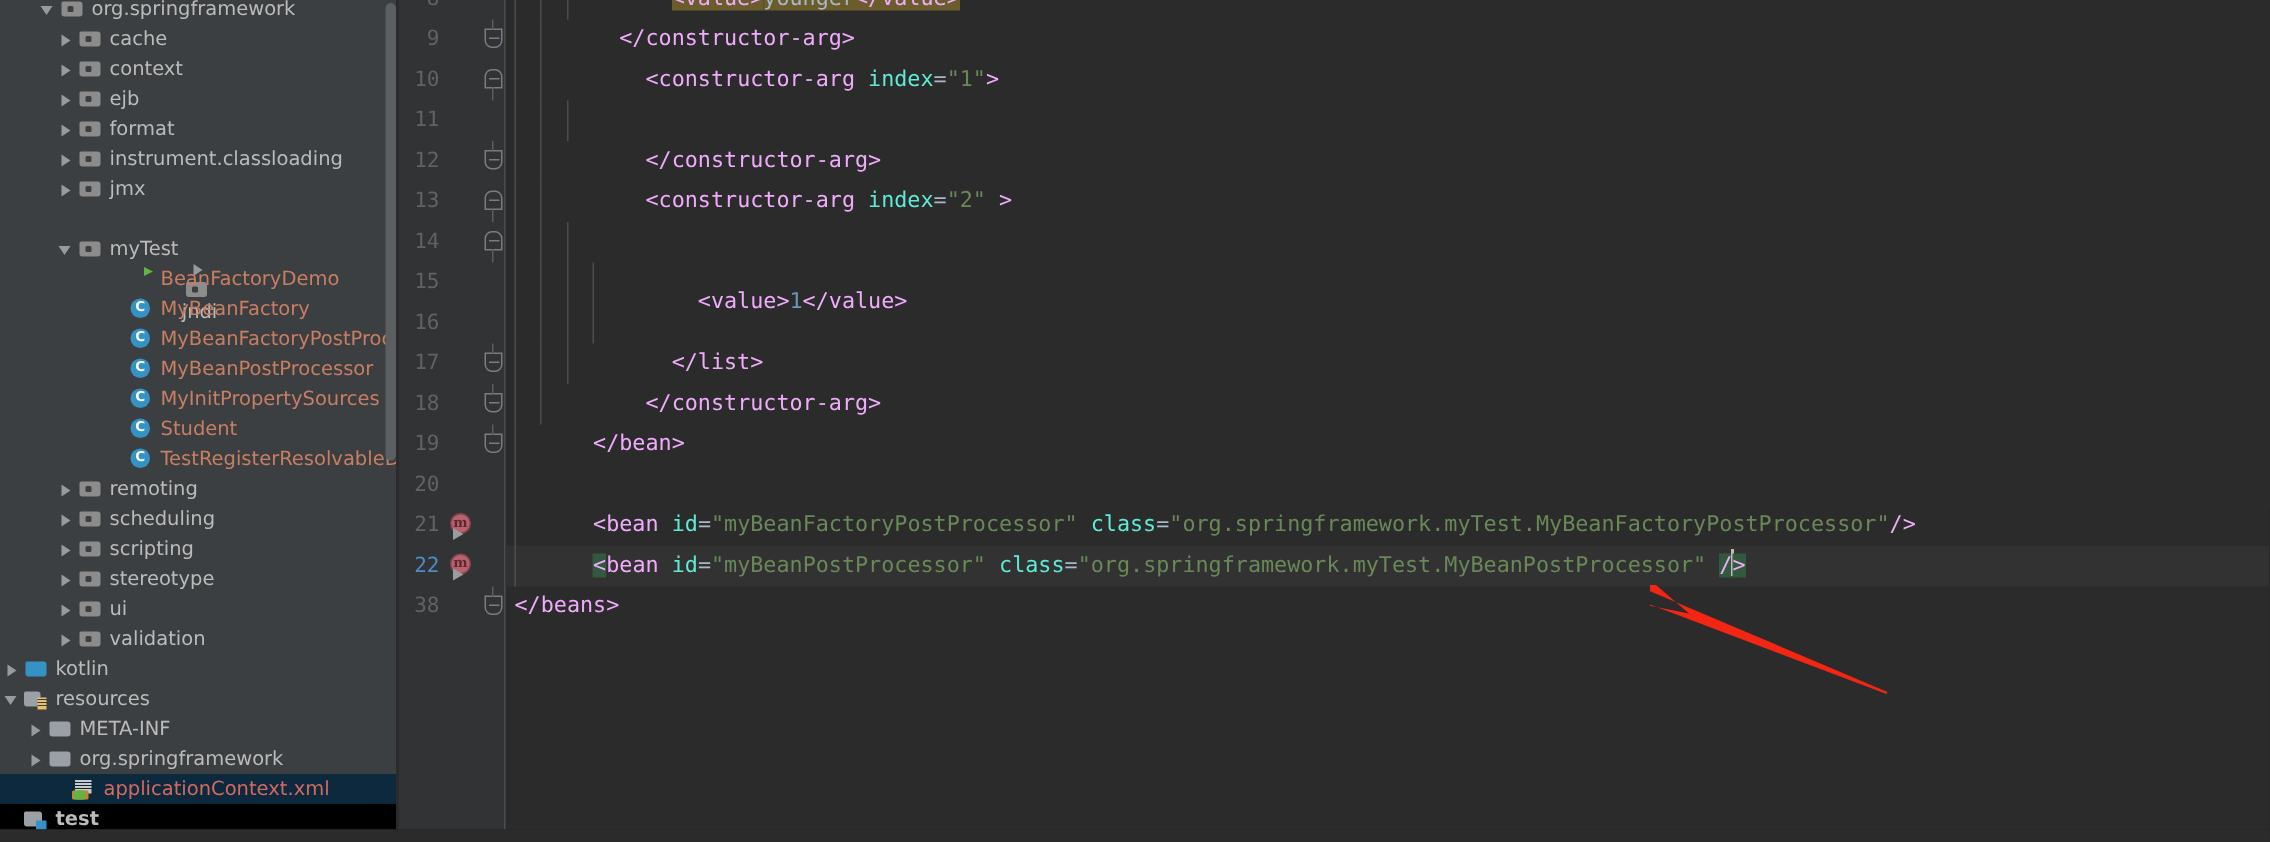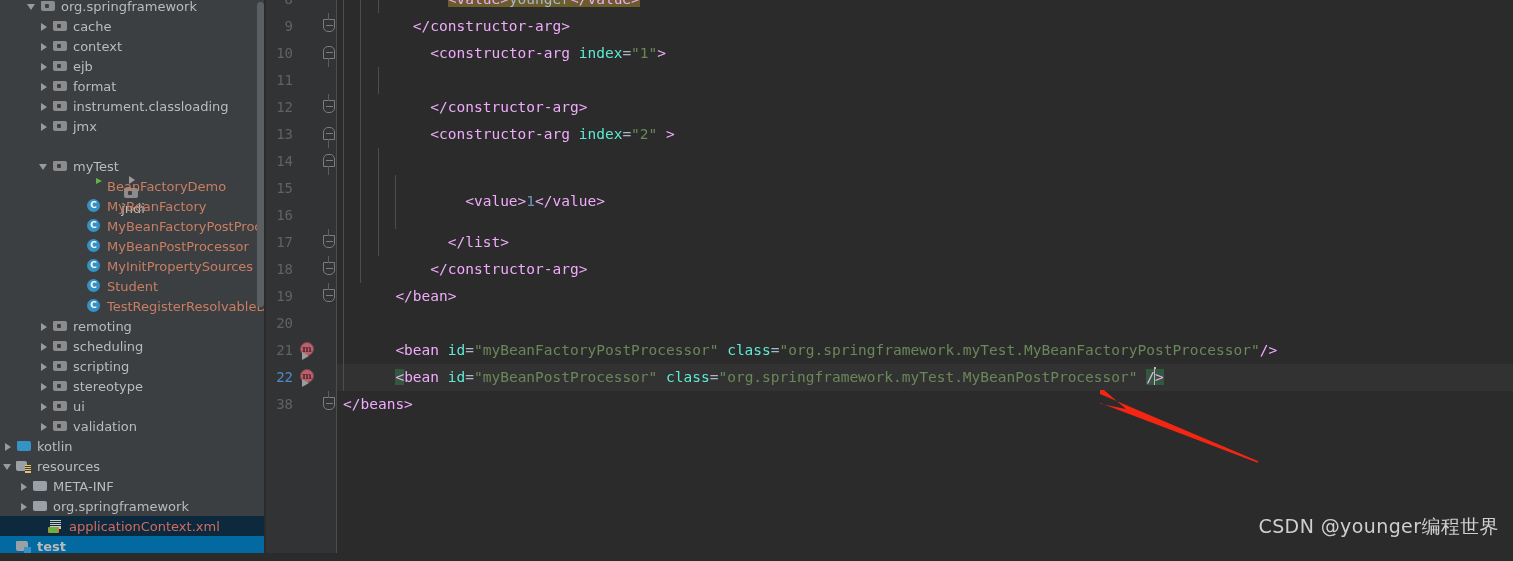--- a/index.html
+++ b/index.html
@@ -32,21 +32,21 @@
     display: flex;
     align-items: center;
     white-space: nowrap;
     font-size: 13px;
     color: #bbbbbb;
   }
   .tree-row.selected {
     background: #0d293e;
   }
   .tree-row.module {
-    background: #0369a1;
+    background: #000000;
     font-weight: bold;
     color: #d8d8d8;
     align-items: center;
   }
   .arrow {
     width: 11px;
     height: 11px;
     flex: 0 0 11px;
     position: relative;
     margin-right: 3px;
@@ -674,15 +674,14 @@
         <div class="cl" style="top: 391px; left: 6px;"><span class=""></span><span class="tag">&lt;/beans&gt;</span></div>
       </div>
   </div>
 
   <svg id="arrow-svg" viewBox="0 0 200 100" preserveAspectRatio="none">
     <g id="arrow-g">
         <polygon points="26.0,19.0 0.4,-3.1 -2.1,3.2 158.3,71.3 157.7,72.7 -5.3,11.0 -5.9,12.7" fill="#f22613"></polygon>
       </g>
   </svg>
 
-  <div id="watermark">CSDN @younger编程世界</div>
 
 </div>
 
 </body></html>

